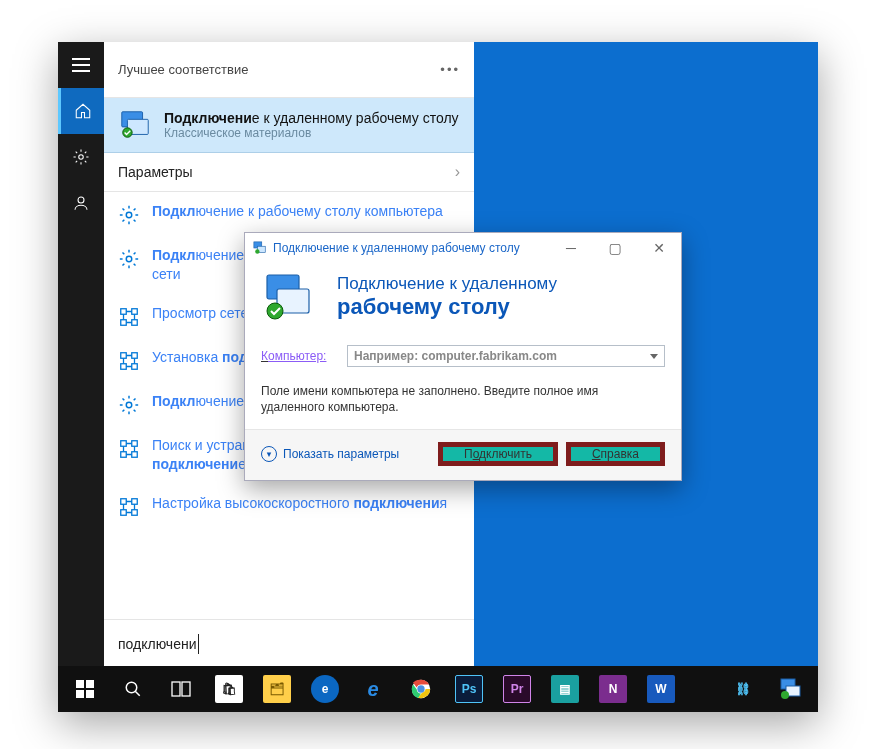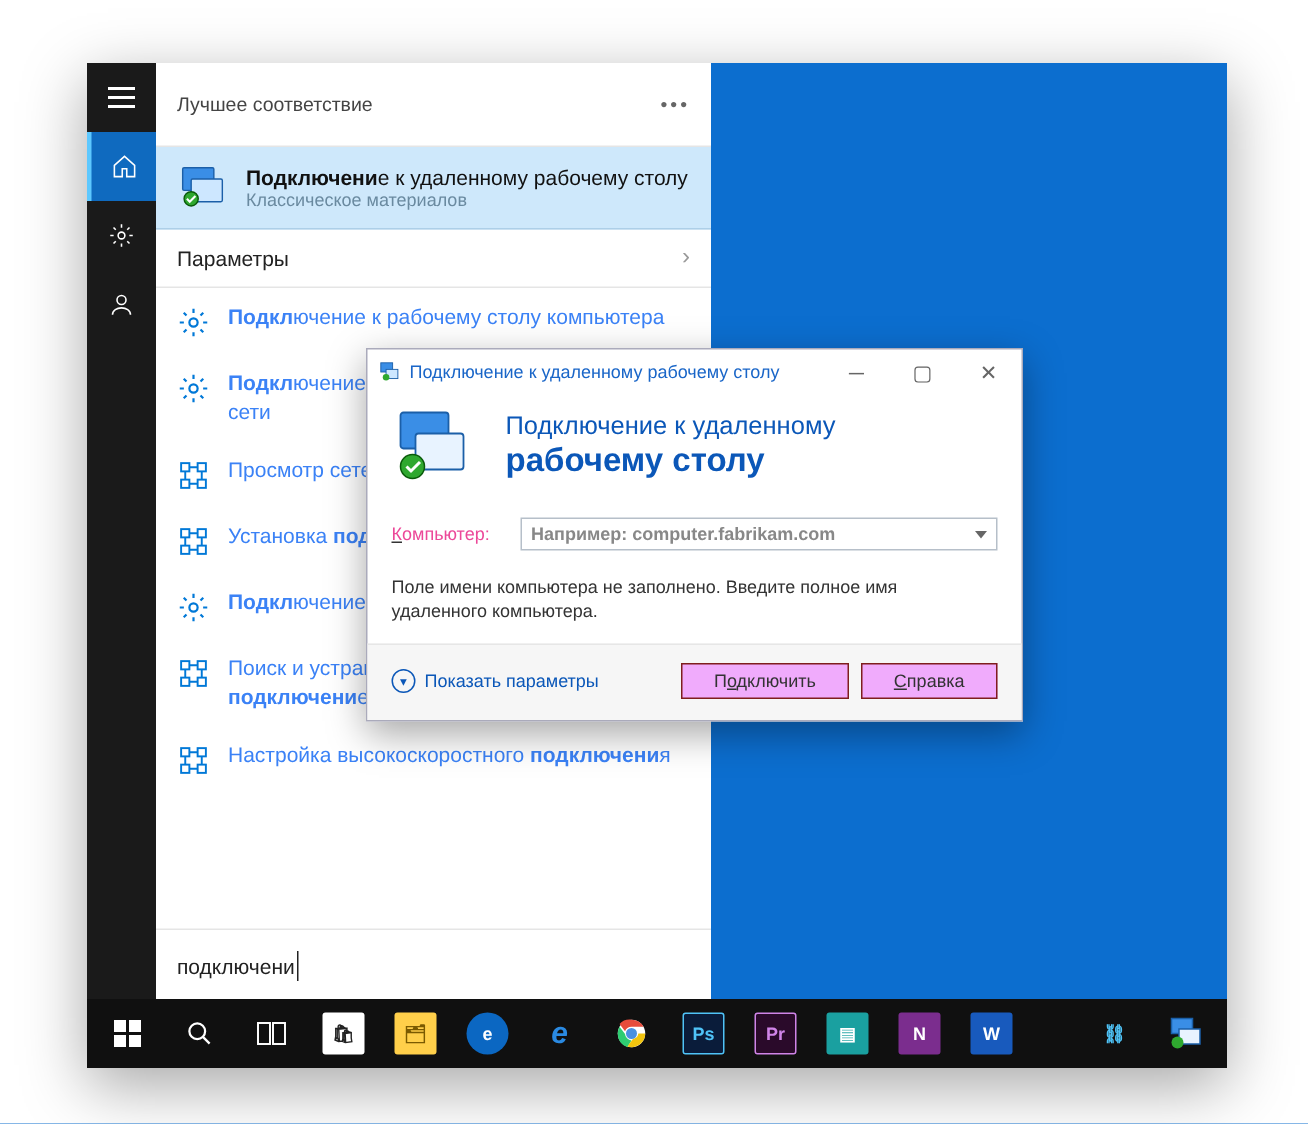--- a/index.html
+++ b/index.html
@@ -38,30 +38,30 @@
 .rdp-title { height:30px; display:flex; align-items:center; justify-content:space-between; padding:0 0 0 8px; color:#1a66c8; }
 .rdp-title .t { display:flex; align-items:center; gap:6px; font-size:12px;}
 .rdp-title .wbtns { display:flex; }
 .rdp-title .wb { width:44px; height:30px; display:flex; align-items:center; justify-content:center; color:#666; cursor:pointer; font-size:14px; }
 .rdp-hero { display:flex; align-items:center; gap:24px; padding:8px 16px 14px; }
 .rdp-hero .bigic { width:52px; height:52px; }
 .rdp-hero .h1 { color:#0b57b8; font-size:17px; }
 .rdp-hero .h2 { color:#0b57b8; font-size:22px; font-weight:700; }
 .rdp-form { padding:8px 16px 0; }
 .rdp-row { display:flex; align-items:center; margin-bottom:10px; }
-.rdp-row .lbl { width:86px; color:#ec4899; }
+.rdp-row .lbl { width:86px; color:#8b5cf6;text-decoration:underline; }
 .rdp-row .und { text-decoration:underline; text-decoration-color:#333; text-underline-offset:1px; }
 .rdp-combo { flex:1; height:22px; border:1px solid #b6bfc9; display:flex; align-items:center; padding:0 6px; color:#888; justify-content:space-between; background:#fff;font-weight:bold; }
 .rdp-combo .dd { border-left:4px solid transparent; border-right:4px solid transparent; border-top:5px solid #666; }
 .rdp-msg { padding:6px 16px 14px; color:#333; line-height:1.35; }
 .rdp-bottom { display:flex; align-items:center; justify-content:space-between; padding:12px 16px 14px; border-top:1px solid #e6e6e6; background:#f6f6f6; }
 .rdp-link { display:flex; align-items:center; gap:6px; color:#0b57b8; cursor:pointer; }
 .rdp-link .circ { width:16px; height:16px; border:1px solid #0b57b8; border-radius:50%; display:flex; align-items:center; justify-content:center; font-size:9px; }
 .rdp-btns { display:flex; gap:8px; }
-.rdp-btn { min-width:86px; height:24px; border:1px solid #7f1d1d; background:#f0abfc; display:flex; align-items:center; justify-content:center; cursor:pointer; padding:0 21px; }
+.rdp-btn { min-width:86px; height:24px; border:5px solid #7f1d1d; background:#14b8a6; display:flex; align-items:center; justify-content:center; cursor:pointer; padding:0 21px; }
 .rdp-btn .und { text-decoration:underline; }
 
 .rdp-smallic { width:14px; height:14px; }
 </style>
 </head>
 <body>
 
 <div class="frame">
   <div class="desktop"></div>
 

